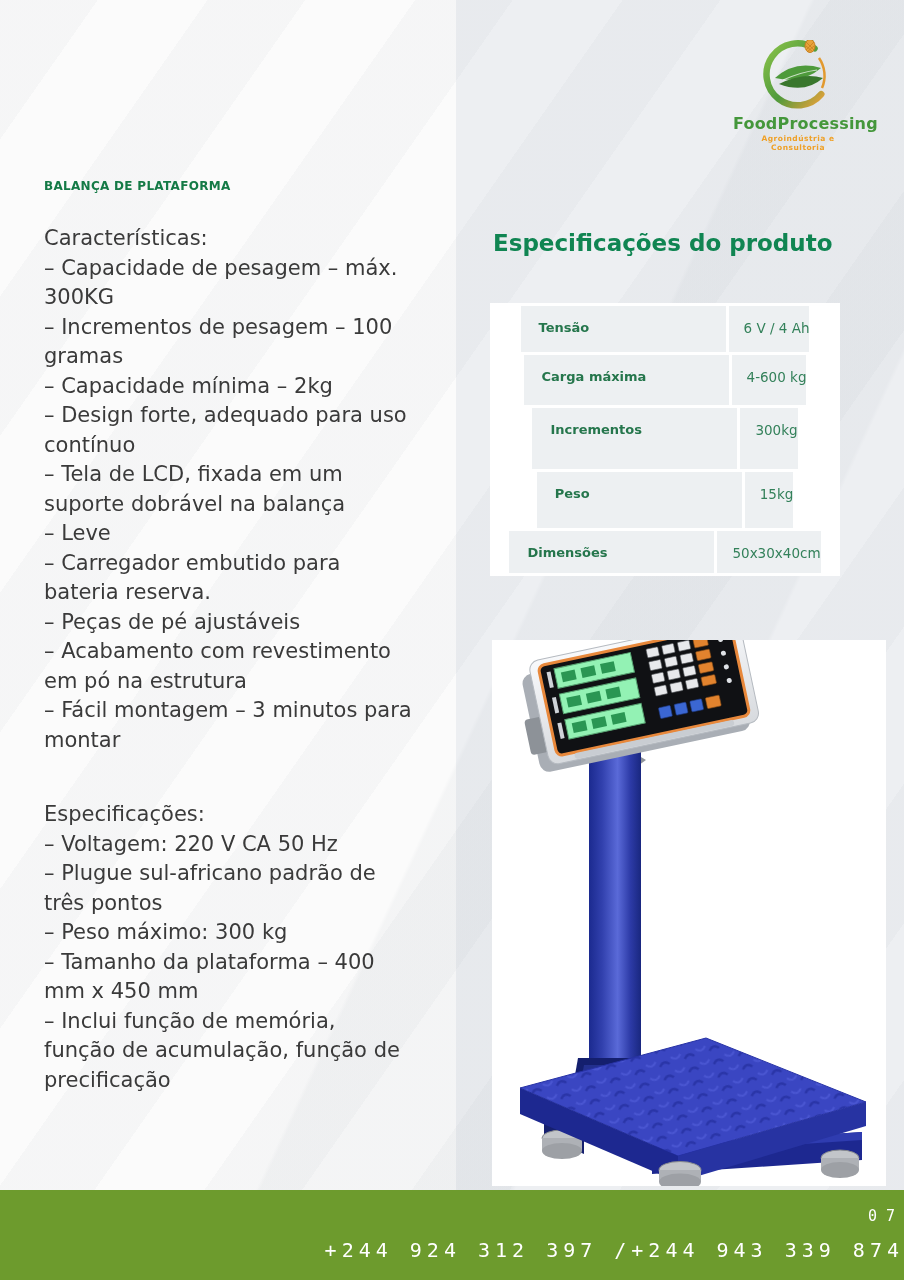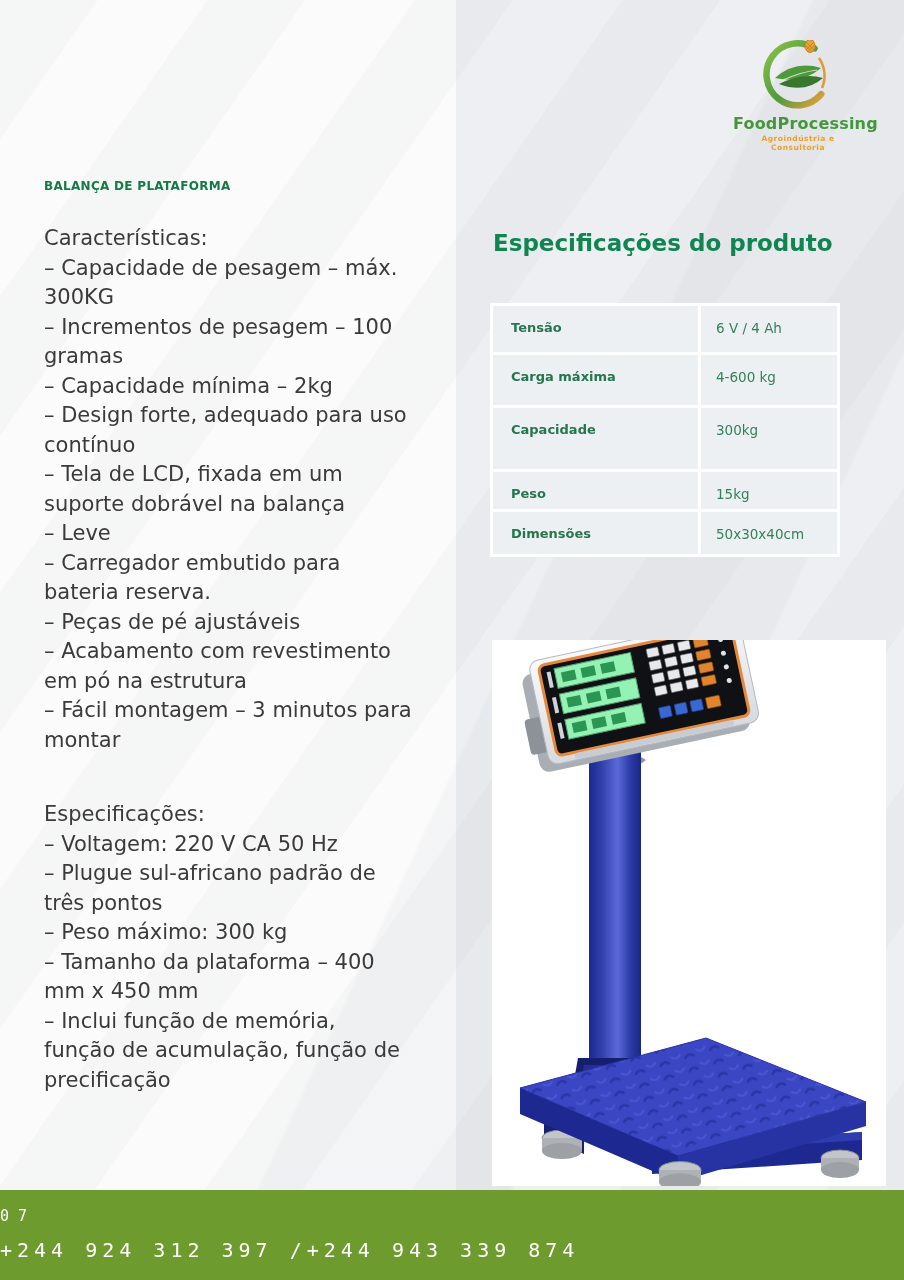--- a/index.html
+++ b/index.html
@@ -15,31 +15,31 @@
   .logo-name{font-size:16px;font-weight:bold;color:#44973b;letter-spacing:.2px;margin-top:-2px;}
   .logo-tag{font-size:7.5px;font-weight:bold;color:#efa026;letter-spacing:.5px;margin-top:1px;}
   
   .left-col{position:absolute;left:44px;top:179px;width:368px;color:#3a3a3a;}
   .doc-title{font-size:12px;font-weight:bold;color:#147a46;letter-spacing:.3px;}
   .para{margin-top:31px;font-size:21px;line-height:29.5px;}
   .para2{margin-top:45px;font-size:21px;line-height:29.5px;}
   
   .right-heading{position:absolute;left:493px;top:230px;font-size:23px;font-weight:bold;color:#108552;}
   .spec-table{position:absolute;left:490px;top:303px;width:350px;background:#ffffff;padding:3px;
-              box-sizing:border-box;display:flex;flex-direction:column;gap:3px;}
+              box-sizing:border-box;display:flex;flex-direction:column;gap:3px;align-items:center;}
   .spec-row{display:flex;gap:3px;}
-  .r1{height:46px}.r2{height:50px}.r3{height:61px}.r4{height:37px}.r5{height:42px}
+  .r1{height:46px}.r2{height:50px}.r3{height:61px}.r4{height:56px}.r5{height:42px}
   .spec-label{width:205px;background:#edf0f2;color:#25764c;font-weight:bold;font-size:13px;
               padding:14px 0 0 18px;box-sizing:border-box;}
   .spec-value{flex:1;background:#edf0f2;color:#33815a;font-size:13.5px;padding:14px 0 9px 15px;box-sizing:border-box;}
   
   .photo{position:absolute;left:492px;top:640px;width:394px;height:546px;background:#ffffff;}
   
   .footer{position:absolute;left:0;top:1190px;width:904px;height:90px;background:#6d9b2d;color:#ffffff;
-          font-family:"DejaVu Sans Mono", monospace;text-align:left;}
+          font-family:"DejaVu Sans Mono", monospace;text-align:right;}
   .page-num{padding-top:17px;font-size:15px;letter-spacing:9px;}
   .phone{margin-top:13px;font-size:20px;letter-spacing:5px;white-space:nowrap;}
 </style>
 </head>
 <body>
 
 <div class="page">
   <div class="bg-right"></div>
   <div class="stripes"></div>
 
@@ -101,21 +101,21 @@
   <div class="spec-table">
     <div class="spec-row r1">
       <div class="spec-label">Tensão</div>
       <div class="spec-value">6 V / 4 Ah</div>
     </div>
     <div class="spec-row r2">
       <div class="spec-label">Carga máxima</div>
       <div class="spec-value">4-600 kg</div>
     </div>
     <div class="spec-row r3">
-      <div class="spec-label">Capacidade</div>
+      <div class="spec-label">Incrementos</div>
       <div class="spec-value">300kg</div>
     </div>
     <div class="spec-row r4">
       <div class="spec-label">Peso</div>
       <div class="spec-value">15kg</div>
     </div>
     <div class="spec-row r5">
       <div class="spec-label">Dimensões</div>
       <div class="spec-value">50x30x40cm</div>
     </div>

